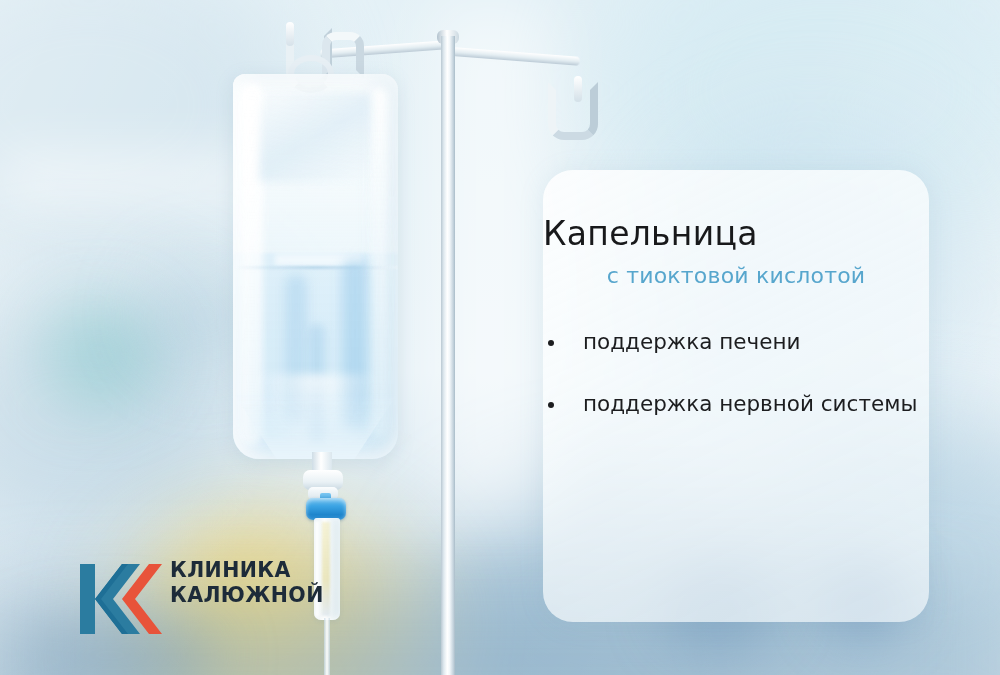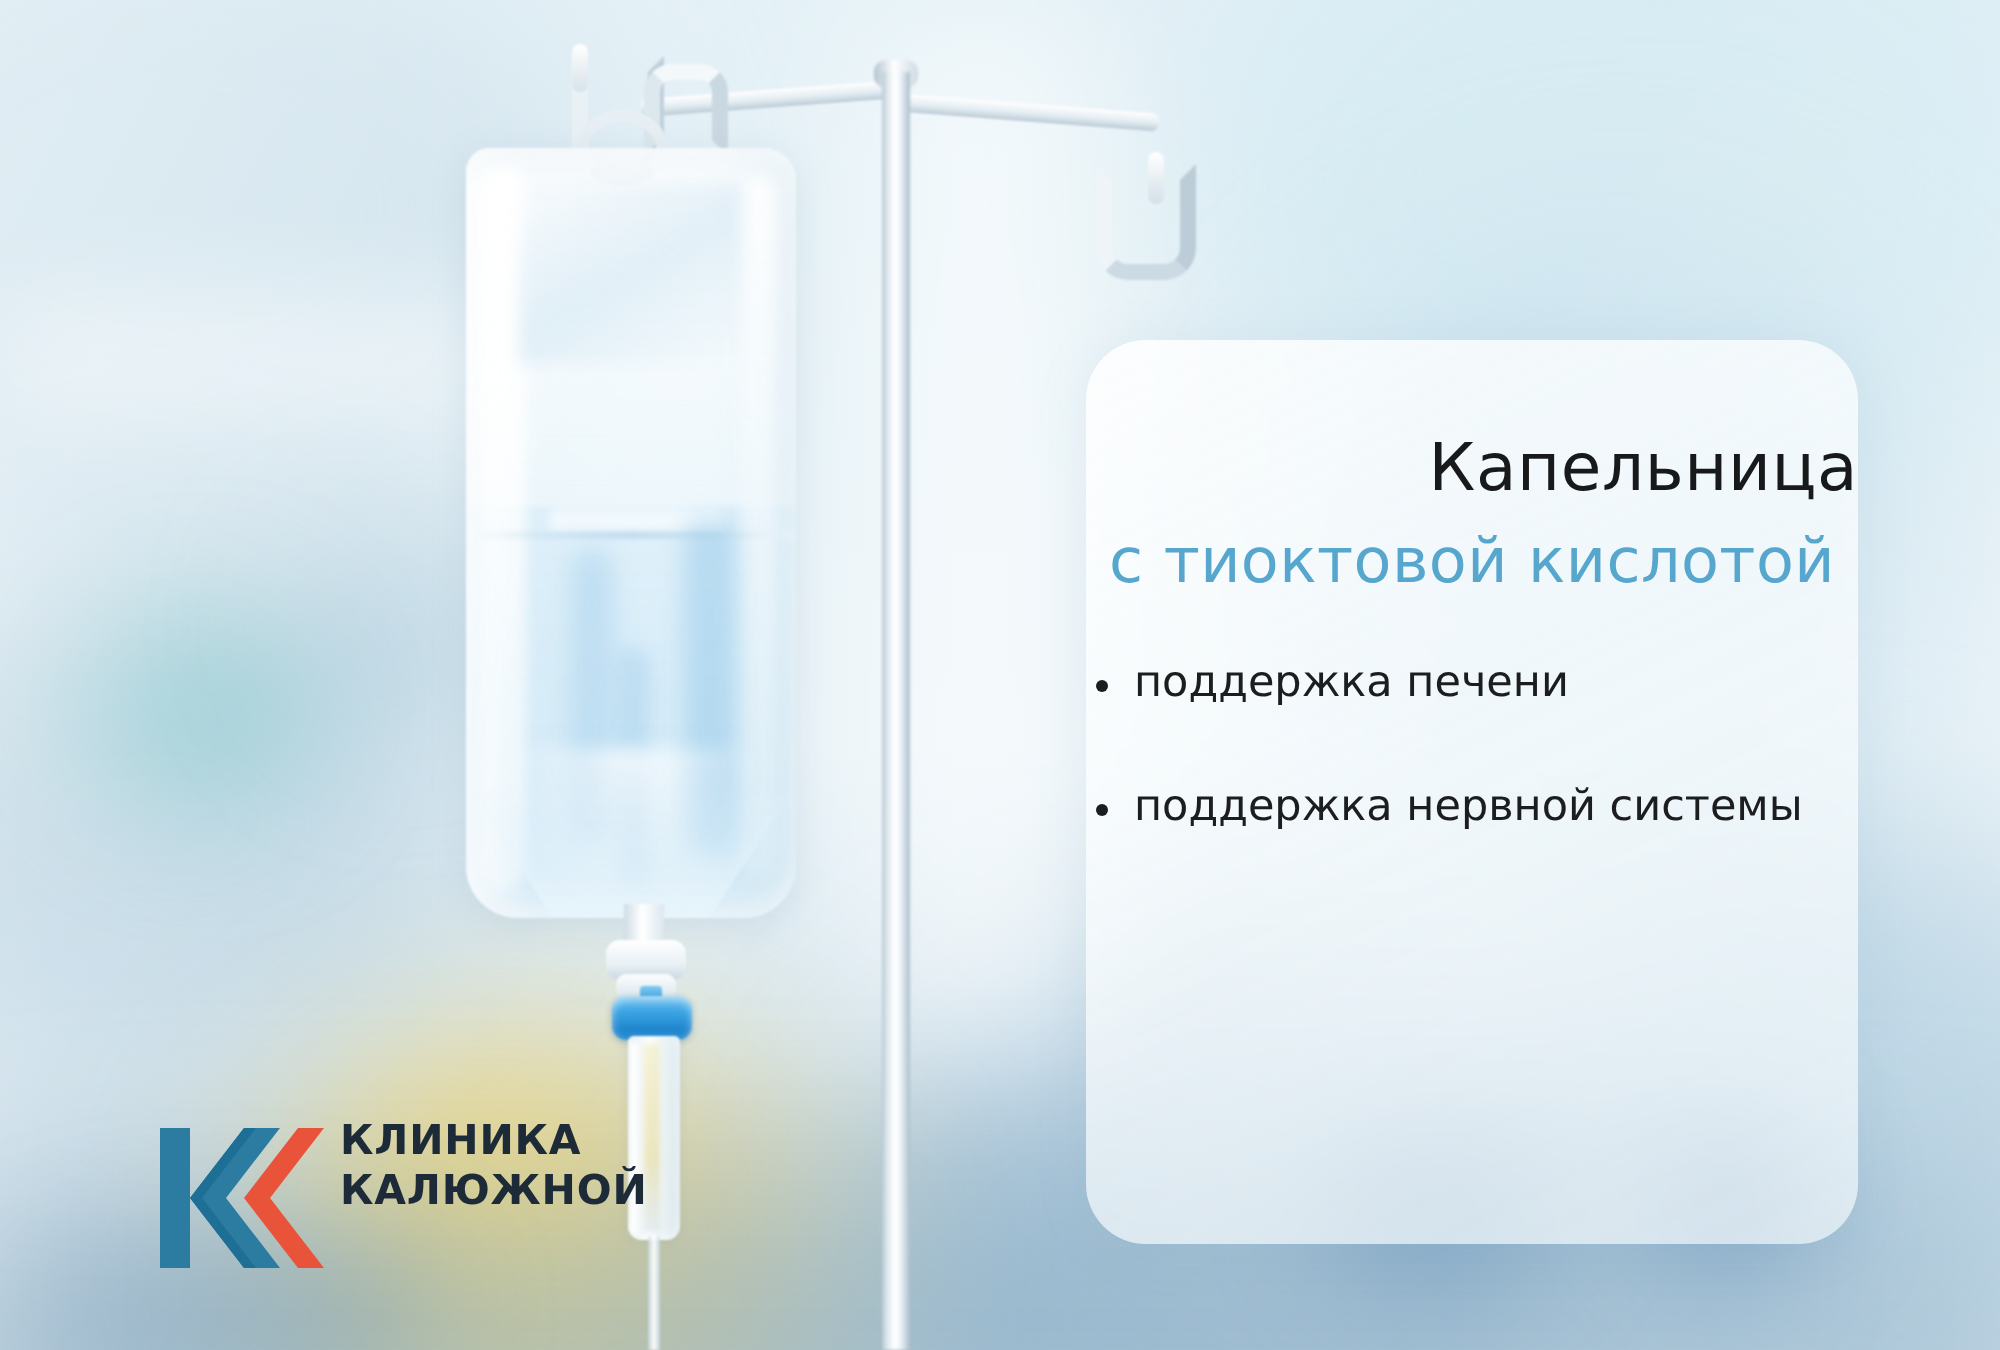--- a/index.html
+++ b/index.html
@@ -216,39 +216,39 @@
     position:absolute;left:543px;top:170px;width:386px;height:452px;
     border-radius:30px;
     background:linear-gradient(155deg,rgba(255,255,255,.82) 0%,rgba(250,253,254,.72) 45%,rgba(246,251,253,.66) 100%);
     box-shadow:0 2px 26px rgba(120,160,185,.13);
     backdrop-filter:blur(3px);
   }
   .panel-inner{
     position:absolute;left:543px;top:170px;width:386px;height:452px;
   }
   .title{
-    position:absolute;left:0;top:44px;width:386px;text-align:right;
+    position:absolute;left:0;top:44px;width:386px;text-align:left;
     font-size:33px;font-weight:400;letter-spacing:.3px;color:#18191b;
     font-family:"DejaVu Sans","Liberation Sans",sans-serif;
     white-space:nowrap;
   }
   .subtitle{
     position:absolute;left:-6px;top:93px;width:398px;text-align:center;
-    font-size:31px;font-weight:400;letter-spacing:.2px;color:#57a6cd;
+    font-size:22px;font-weight:400;letter-spacing:.2px;color:#57a6cd;
     font-family:"DejaVu Sans","Liberation Sans",sans-serif;
     white-space:nowrap;
   }
   .bullets{
     position:absolute;left:0;top:158px;width:386px;
   }
   .bullet{
     position:relative;
     font-size:21.5px;font-weight:400;color:#1c1d1f;line-height:1.32;
     font-family:"DejaVu Sans","Liberation Sans",sans-serif;
-    margin:0 0 34px 0;padding-left:24px;
+    margin:0 0 34px 0;padding-left:40px;
   }
   .bullet .dot{
     position:absolute;left:5px;top:.56em;width:6px;height:6px;border-radius:50%;background:#1c1d1f;
   }
   .bullet.b-2{margin-bottom:32px;}
   .bullet.b-3{padding-left:24px;}
 
   
   .logo{
     position:absolute;left:78px;top:554px;width:250px;height:92px;

